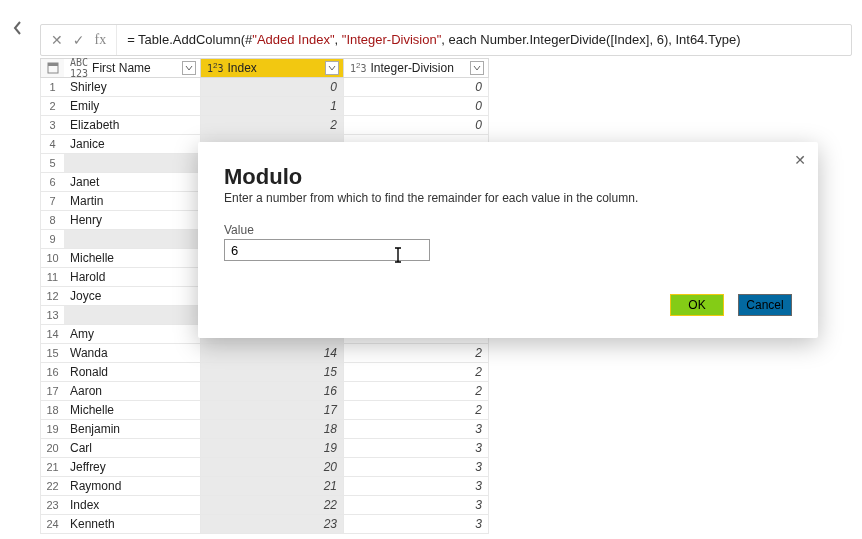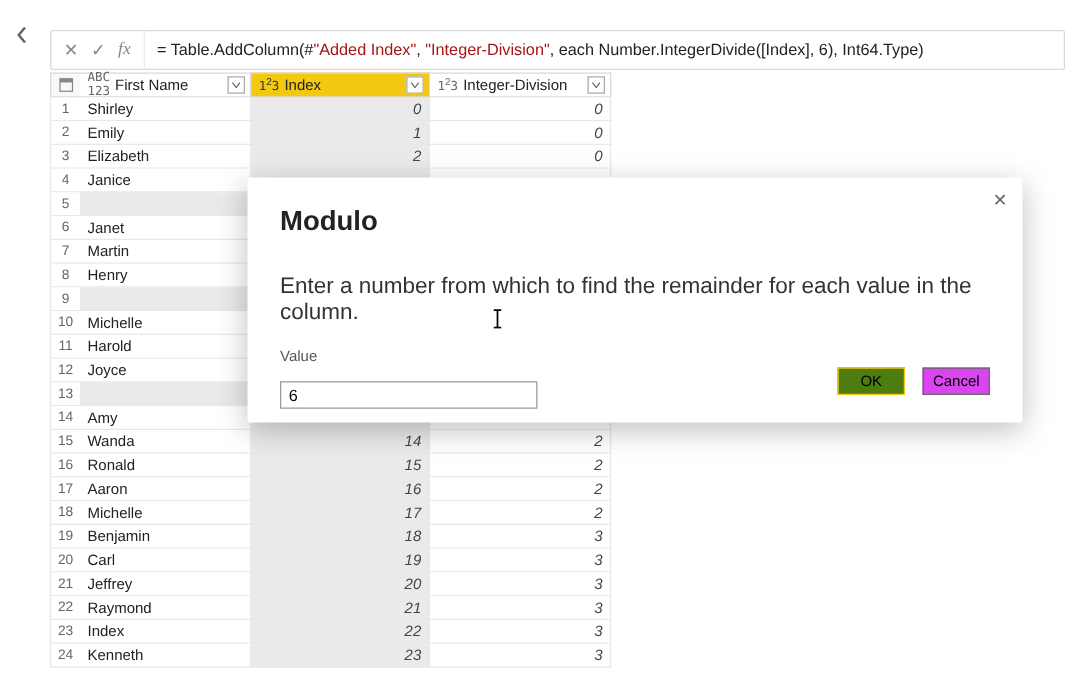--- a/index.html
+++ b/index.html
@@ -63,52 +63,52 @@
   }
   .td.num { justify-content:flex-end; font-style:italic; color:#444; }
   .td.sel { background:#eaeaea; }
 
   .dialog {
     position:absolute; left:198px; top:142px; width:620px; height:196px;
     background:#fff; box-shadow:0 6px 24px rgba(0,0,0,0.25); padding:22px 26px;
     border-radius:2px; z-index:50;
   }
   .dialog-close { position:absolute; top:10px; right:12px; color:#666; font-size:14px; cursor:pointer; }
-  .dialog-title { font-size:22px; font-weight:600; color:#222; margin:0 0 28px 0; }
-  .dialog-text { font-size:18px; color:#333; margin:0 0 18px 0; }
-  .dialog-label { font-size:12px; color:#555; margin-bottom:13px; }
+  .dialog-title { font-size:22px; font-weight:600; color:#222; margin:0 0 1px 0; }
+  .dialog-text { font-size:12px; color:#333; margin:0 0 18px 0; }
+  .dialog-label { font-size:12px; color:#555; margin-bottom:2px; }
   .dialog-input {
     width:206px; height:22px; border:1px solid #999; font-size:13px;
     padding:1px 6px; font-family:inherit; outline:none;
   }
   .dialog-buttons {
     position:absolute; right:26px; bottom:22px; display:flex; gap:14px;
   }
-  .btn { width:54px; height:22px; font-size:12px; border:1px solid #666; background:#d946ef; cursor:pointer; text-align:center; line-height:20px; }
-  .btn.primary { background:#4d7c0f; border-color:#f2c811; }
+  .btn { width:54px; height:22px; font-size:12px; border:1px solid #666; background:#0369a1; cursor:pointer; text-align:center; line-height:20px; }
+  .btn.primary { background:#84cc16; border-color:#f2c811; }
 
   .cursor {
     position:absolute; left:391px; top:247px; width:14px; height:16px; z-index:60;
     pointer-events:none;
   }
 </style>
 </head>
 <body>
 
 <div class="back-col">
   <svg viewBox="0 0 10 14">
       <path d="M7 1 L2 7 L7 13" stroke="#666" stroke-width="2" fill="none"></path>
     </svg>
 </div>
 
 <div class="fx-row">
   <div class="fx-left">
     <span class="fx-icon">✕</span>
     <span class="fx-icon">✓</span>
-    <span class="fx-icon" style="font-style:italic; font-family:serif;">fx</span>
+    <span class="fx-icon" style="font-family:serif;">fx</span>
   </div>
   <div class="fx-formula">
     <span>= Table.AddColumn(#</span><span class="str">"Added Index"</span><span>, </span><span class="str">"Integer-Division"</span><span>, each </span><span>Number.IntegerDivide([Index], 6), Int64.Type)</span>
   </div>
 </div>
 
 <div class="table">
   <div class="thead">
     <div class="rownum-head">
       <svg width="12" height="12" viewBox="0 0 12 12">

